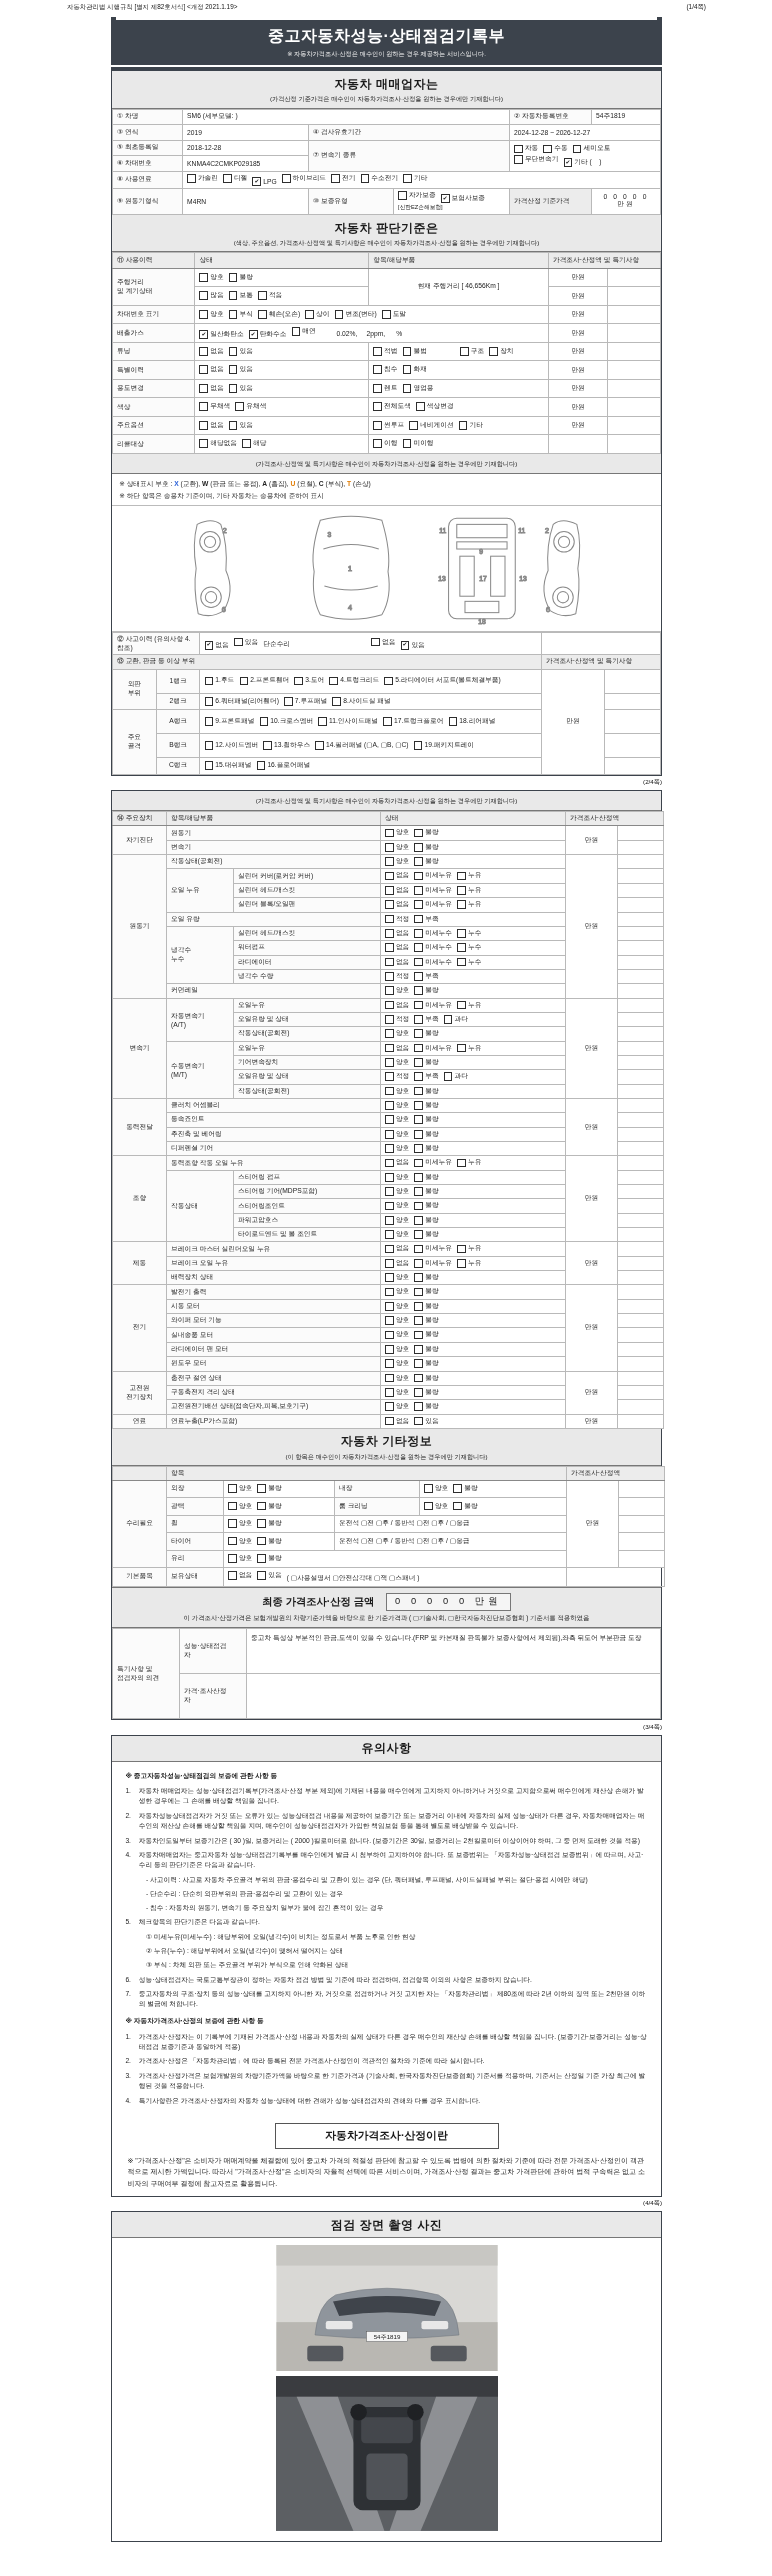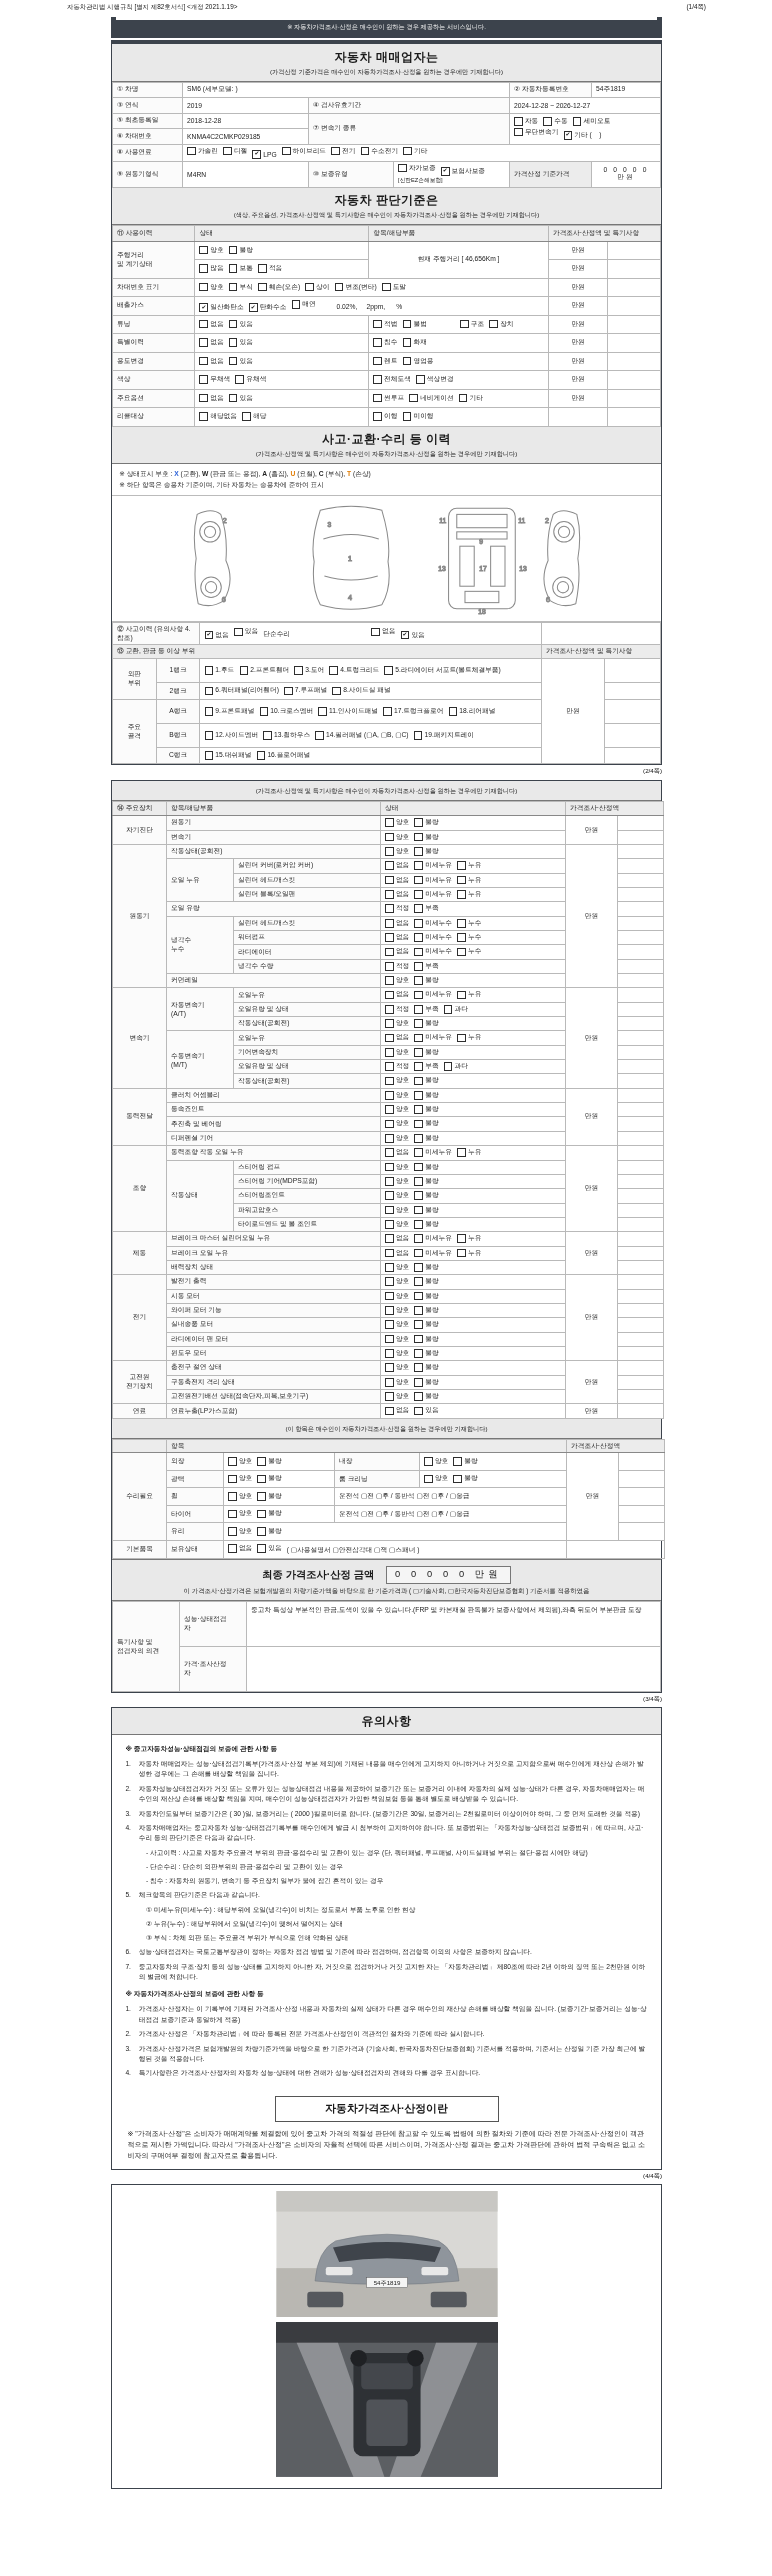--- a/index.html
+++ b/index.html
@@ -56,20 +56,21 @@
 
 <div>
   <div class="topline">
     <span>자동차관리법 시행규칙 [별지 제82호서식] &lt;개정 2021.1.19&gt;</span>
     <span>(1/4쪽)</span>
   </div>
 
   <div class="sheet">
     <div class="darkhead">
       <div class="stripe"></div>
+      <div class="dh-title">중고자동차성능·상태점검기록부</div>
       <div class="dh-note">※ 자동차가격조사·산정은 매수인이 원하는 경우 제공하는 서비스입니다.</div>
       <div class="stripe2"></div>
     </div>
 
     <div class="block">
       <div class="band">
         <div class="bt">자동차 매매업자는</div>
         <div class="bs">(가격산정 기준가격은 매수인이 자동차가격조사·산정을 원하는 경우에만 기재합니다)</div>
       </div>
       <div id="basicTable">
@@ -370,21 +371,20 @@
                     <span class="cl">미이행</span>
                   </span></td>
                 <td class="price" style="width:52px;"></td>
                 <td class="blankcol" style="width:46px;"></td>
               </tr>
             </tbody>
           </table>
         </div>
 
       <div class="band">
-        <div class="bt">사고·교환·수리 등 이력</div>
         <div class="bs">(가격조사·산정액 및 특기사항은 매수인이 자동차가격조사·산정을 원하는 경우에만 기재합니다)</div>
       </div>
       <div class="notewrap" id="accidentNotes">
           <div>※ 상태표시 부호 : <span style="color:#2b62d9;font-weight:bold">X</span><span> (교환), </span><span style="color:#222222;font-weight:bold">W</span><span> (판금 또는 용접), </span><span style="color:#222222;font-weight:bold">A</span><span> (흠집), </span><span style="color:#e07b00;font-weight:bold">U</span><span> (요철), </span><span style="color:#222222;font-weight:bold">C</span><span> (부식), </span><span style="color:#e07b00;font-weight:bold">T</span><span> (손상) </span></div>
           <div>※ 하단 항목은 승용차 기준이며, 기타 자동차는 승용차에 준하여 표시</div>
         </div>
       <div class="diagwrap" id="carDiagram"><svg width="536" height="118" viewBox="0 0 1040 230">
             <g stroke="#8a8a8a" fill="none" stroke-width="2">
               <path d="M150,30 q28,-14 46,0 q14,40 10,90 q18,40 -4,78 q-24,16 -50,6 q-10,-50 -4,-88 q-8,-48 2,-86 z"></path>
               <circle cx="175" cy="64" r="20"></circle>
@@ -1087,20 +1087,21 @@
                     <span class="cl">있음</span>
                   </span></td>
                 <td class="price" rowspan="1">만원</td>
                 <td class="blankcol" style="width:46px;"></td>
               </tr>
             </tbody>
           </table>
         </div>
 
       <div class="band">
+        <div class="bt">자동차 기타정보</div>
         <div class="bs">(이 항목은 매수인이 자동차가격조사·산정을 원하는 경우에만 기재합니다)</div>
       </div>
       <div id="otherTable">
           <table>
             <colgroup>
               <col style="width:54px">
               <col style="width:57px">
               <col style="width:111px">
               <col style="width:85px">
               <col style="width:147px">
@@ -1291,20 +1292,23 @@
             <span>특기사항란은 가격조사·산정자의 자동차 성능·상태에 대한 견해가 성능·상태점검자의 견해와 다를 경우 표시합니다.</span>
           </div>
         </div>
       <div class="defbox">자동차가격조사·산정이란</div>
       <div class="defpara">※ "가격조사·산정"은 소비자가 매매계약을 체결함에 있어 중고차 가격의 적절성 판단에 참고할 수 있도록 법령에 의한 절차와 기준에 따라 전문 가격조사·산정인이 객관적으로 제시한 가액입니다. 따라서 "가격조사·산정"은 소비자의 자율적 선택에 따른 서비스이며, 가격조사·산정 결과는 중고차 가격판단에 관하여 법적 구속력은 없고 소비자의 구매여부 결정에 참고자료로 활용됩니다.</div>
     </div>
 
     <div class="pagemark" style="width:551px;">(4/4쪽)</div>
 
     <div class="block">
+      <div class="band">
+        <div class="bt">점검 장면 촬영 사진</div>
+      </div>
       <div class="photos" id="photoArea">
           <svg class="photoframe" width="222" height="126" viewBox="0 0 430 245">
             <rect width="430" height="245" fill="#d9d8d5"></rect>
             <rect y="150" width="430" height="95" fill="#b9b7b2"></rect>
             <rect x="0" y="0" width="430" height="40" fill="#c8c7c3"></rect>
             <path d="M75,175 q5,-60 40,-78 q100,-26 200,0 q35,18 40,78 q-140,14 -280,0 z" fill="#8f959c" stroke="#6e747b"></path>
             <path d="M110,110 q105,-22 210,0 l-12,28 q-93,-14 -186,0 z" fill="#3f444b"></path>
             <rect x="96" y="148" width="52" height="16" rx="4" fill="#e8e8e8"></rect>
             <rect x="282" y="148" width="52" height="16" rx="4" fill="#e8e8e8"></rect>
             <rect x="175" y="168" width="80" height="20" fill="#f4f4f4" stroke="#555"></rect>

